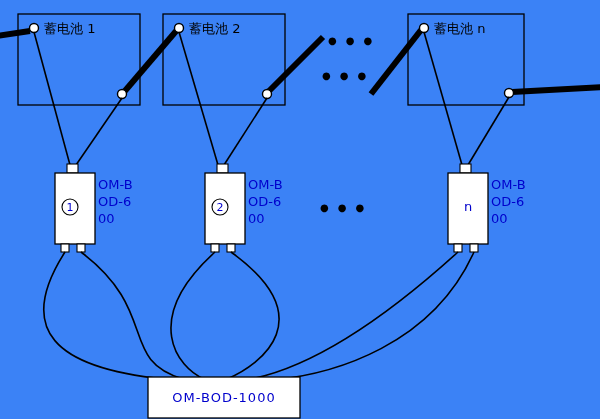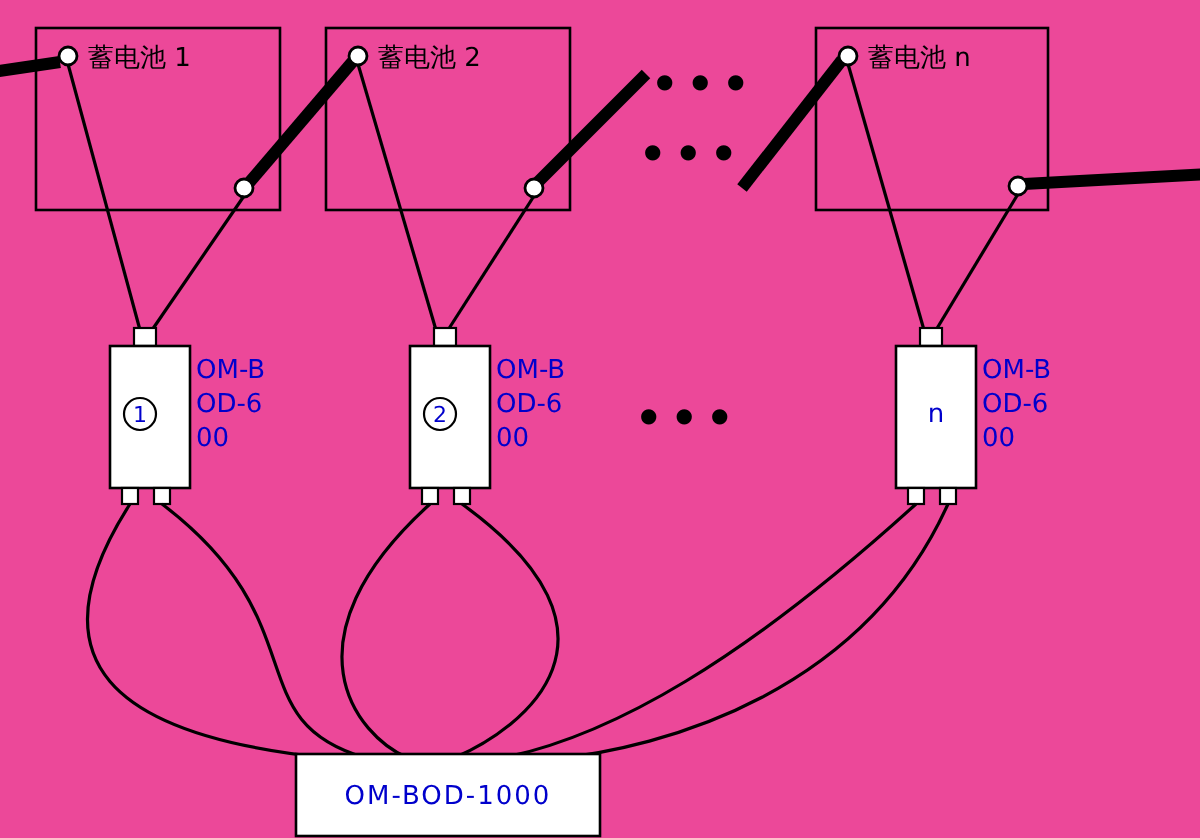--- a/index.html
+++ b/index.html
@@ -1,16 +1,16 @@
 <!DOCTYPE html>
 <html><head>
 <meta charset="utf-8">
 <style>
   html,body{margin:0;padding:0;background:#fff}
-  .stage{width:600px;height:419px;position:relative;background:#ec4899;overflow:hidden}
+  .stage{width:600px;height:419px;position:relative;background:#3b82f6;overflow:hidden}
   svg{display:block}
   .battery-box{fill:none;stroke:#000;stroke-width:1.3}
   .terminal{fill:#fff;stroke:#000;stroke-width:1.4}
   .bus{stroke:#000;stroke-width:6;stroke-linecap:butt}
   .wire{fill:none;stroke:#000;stroke-width:1.6}
   .module-box{fill:#fff;stroke:#000;stroke-width:1.3}
   .tab{fill:#fff;stroke:#000;stroke-width:1.1}
   .num-circle{fill:none;stroke:#000;stroke-width:1.1}
   text{font-family:"DejaVu Sans","Liberation Sans",sans-serif}
   .label{font-size:13px;fill:#000}

